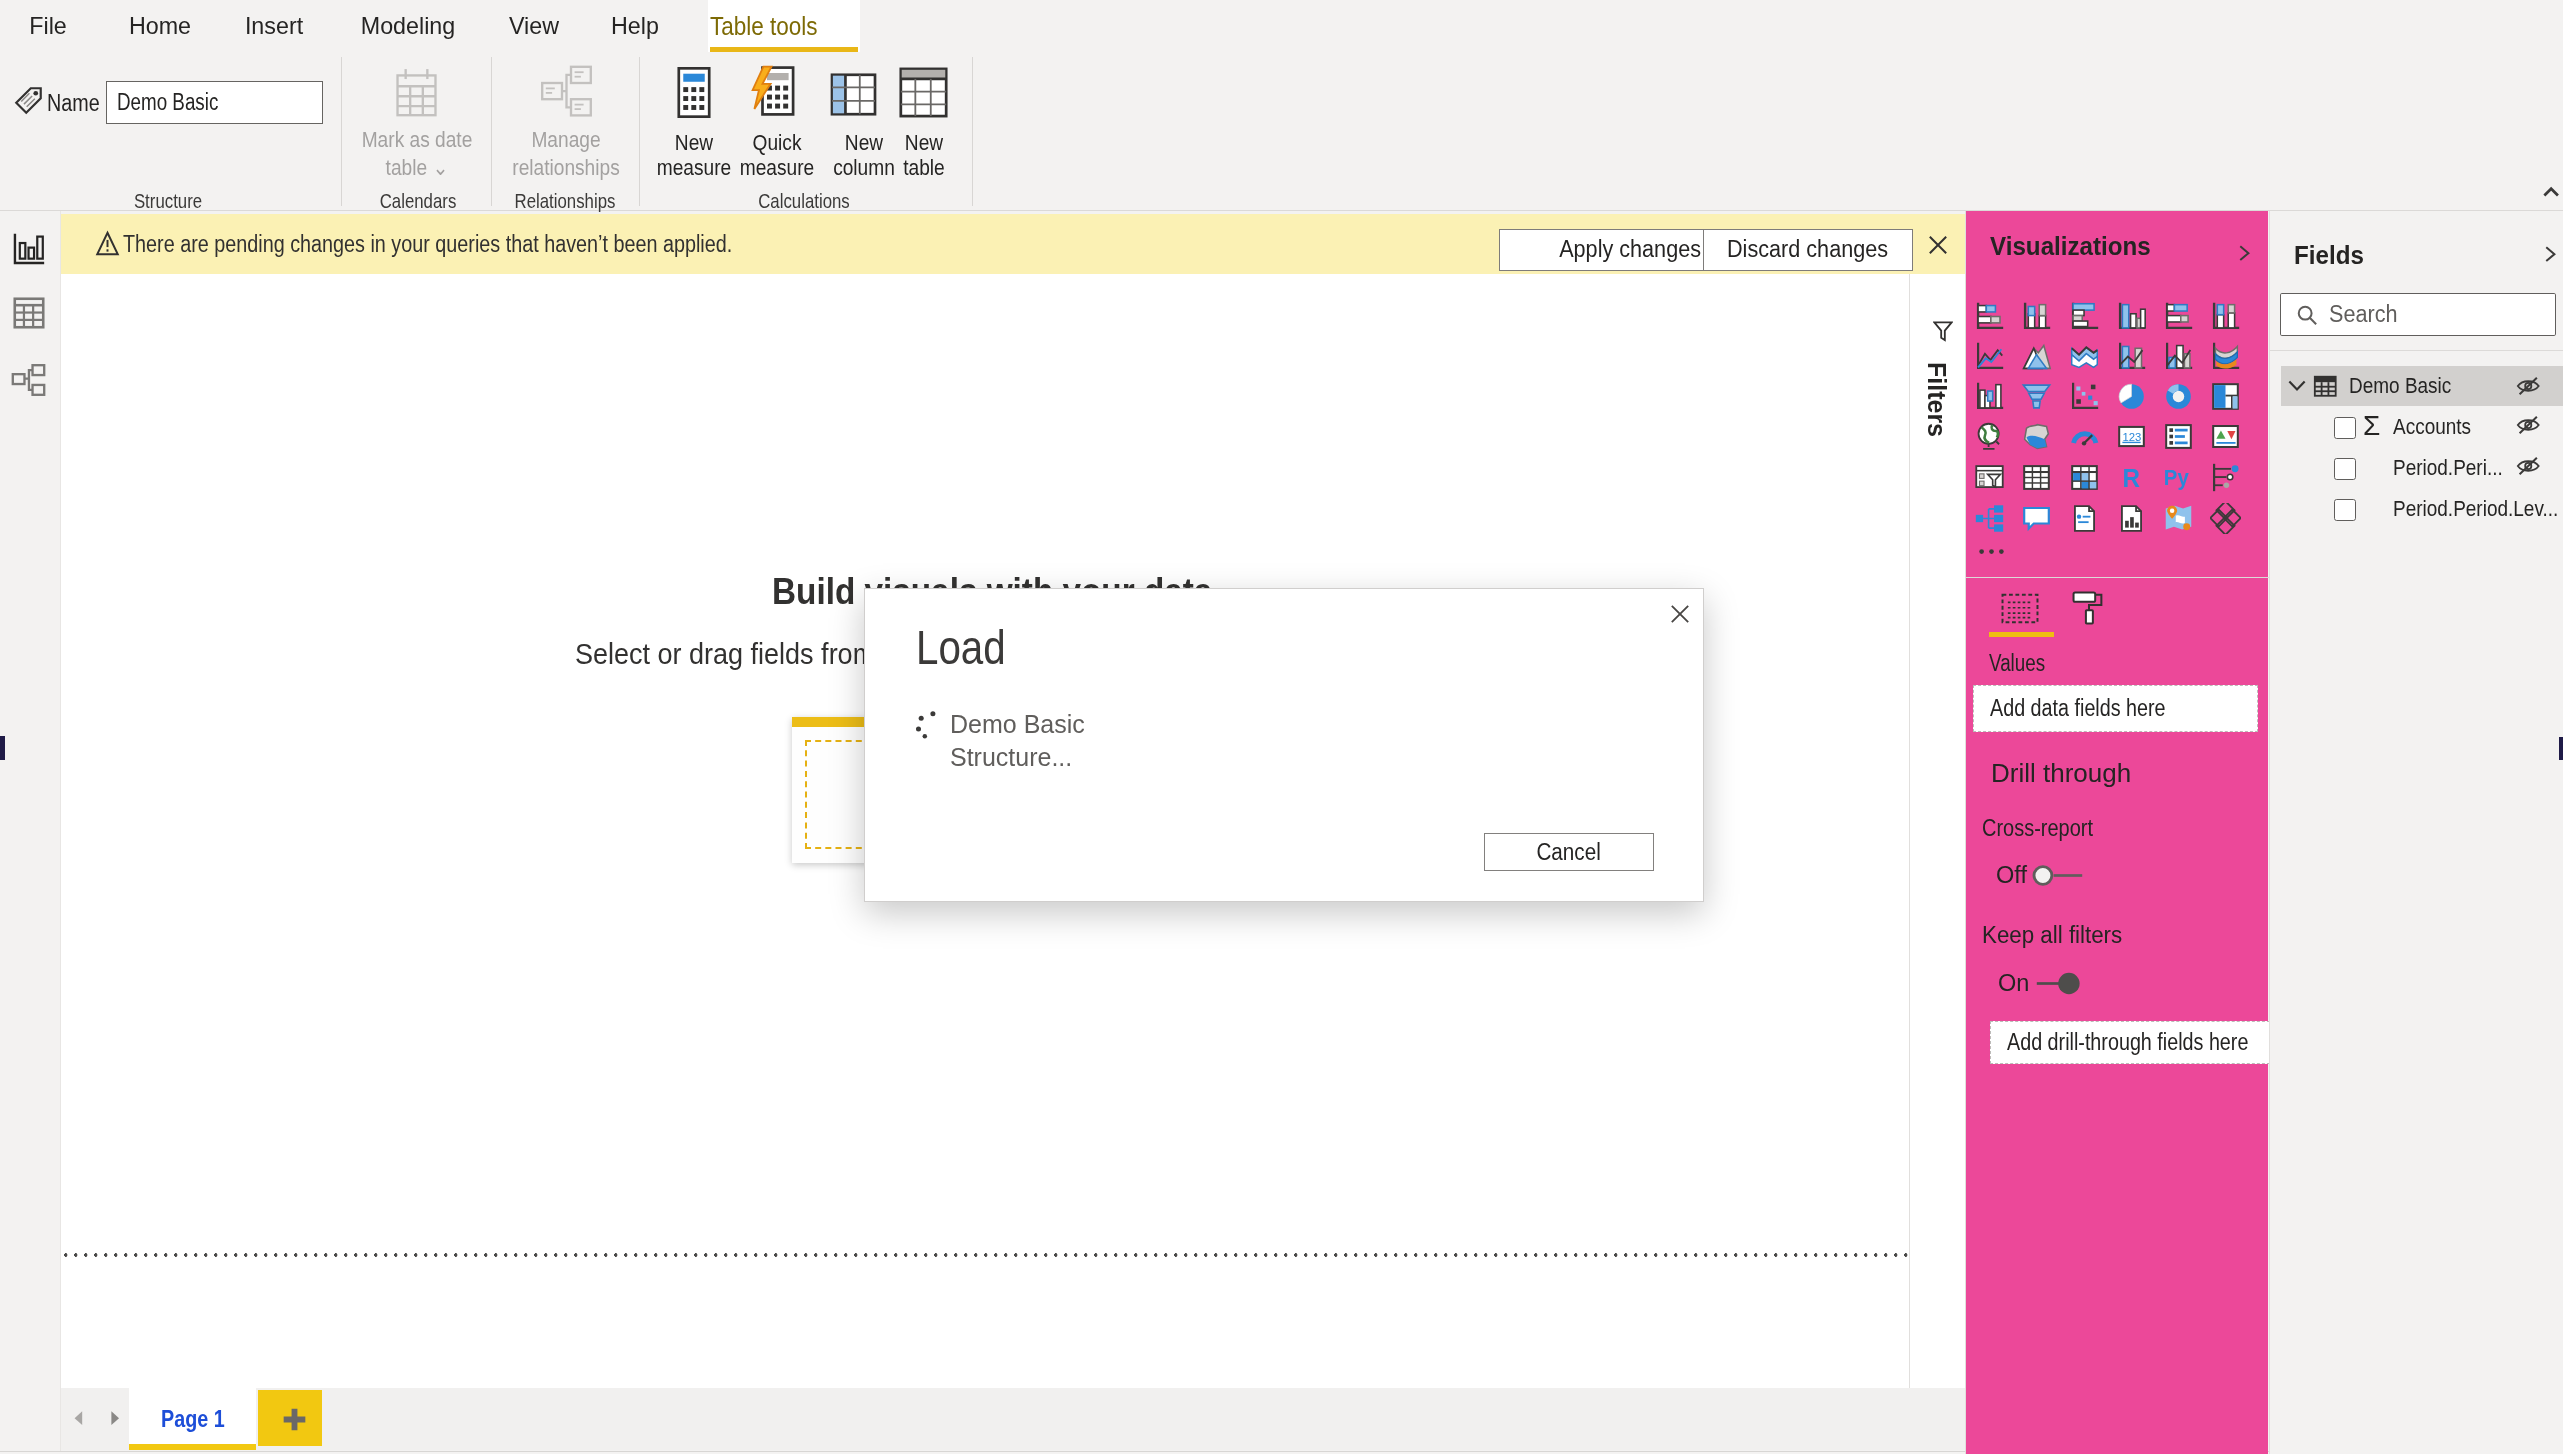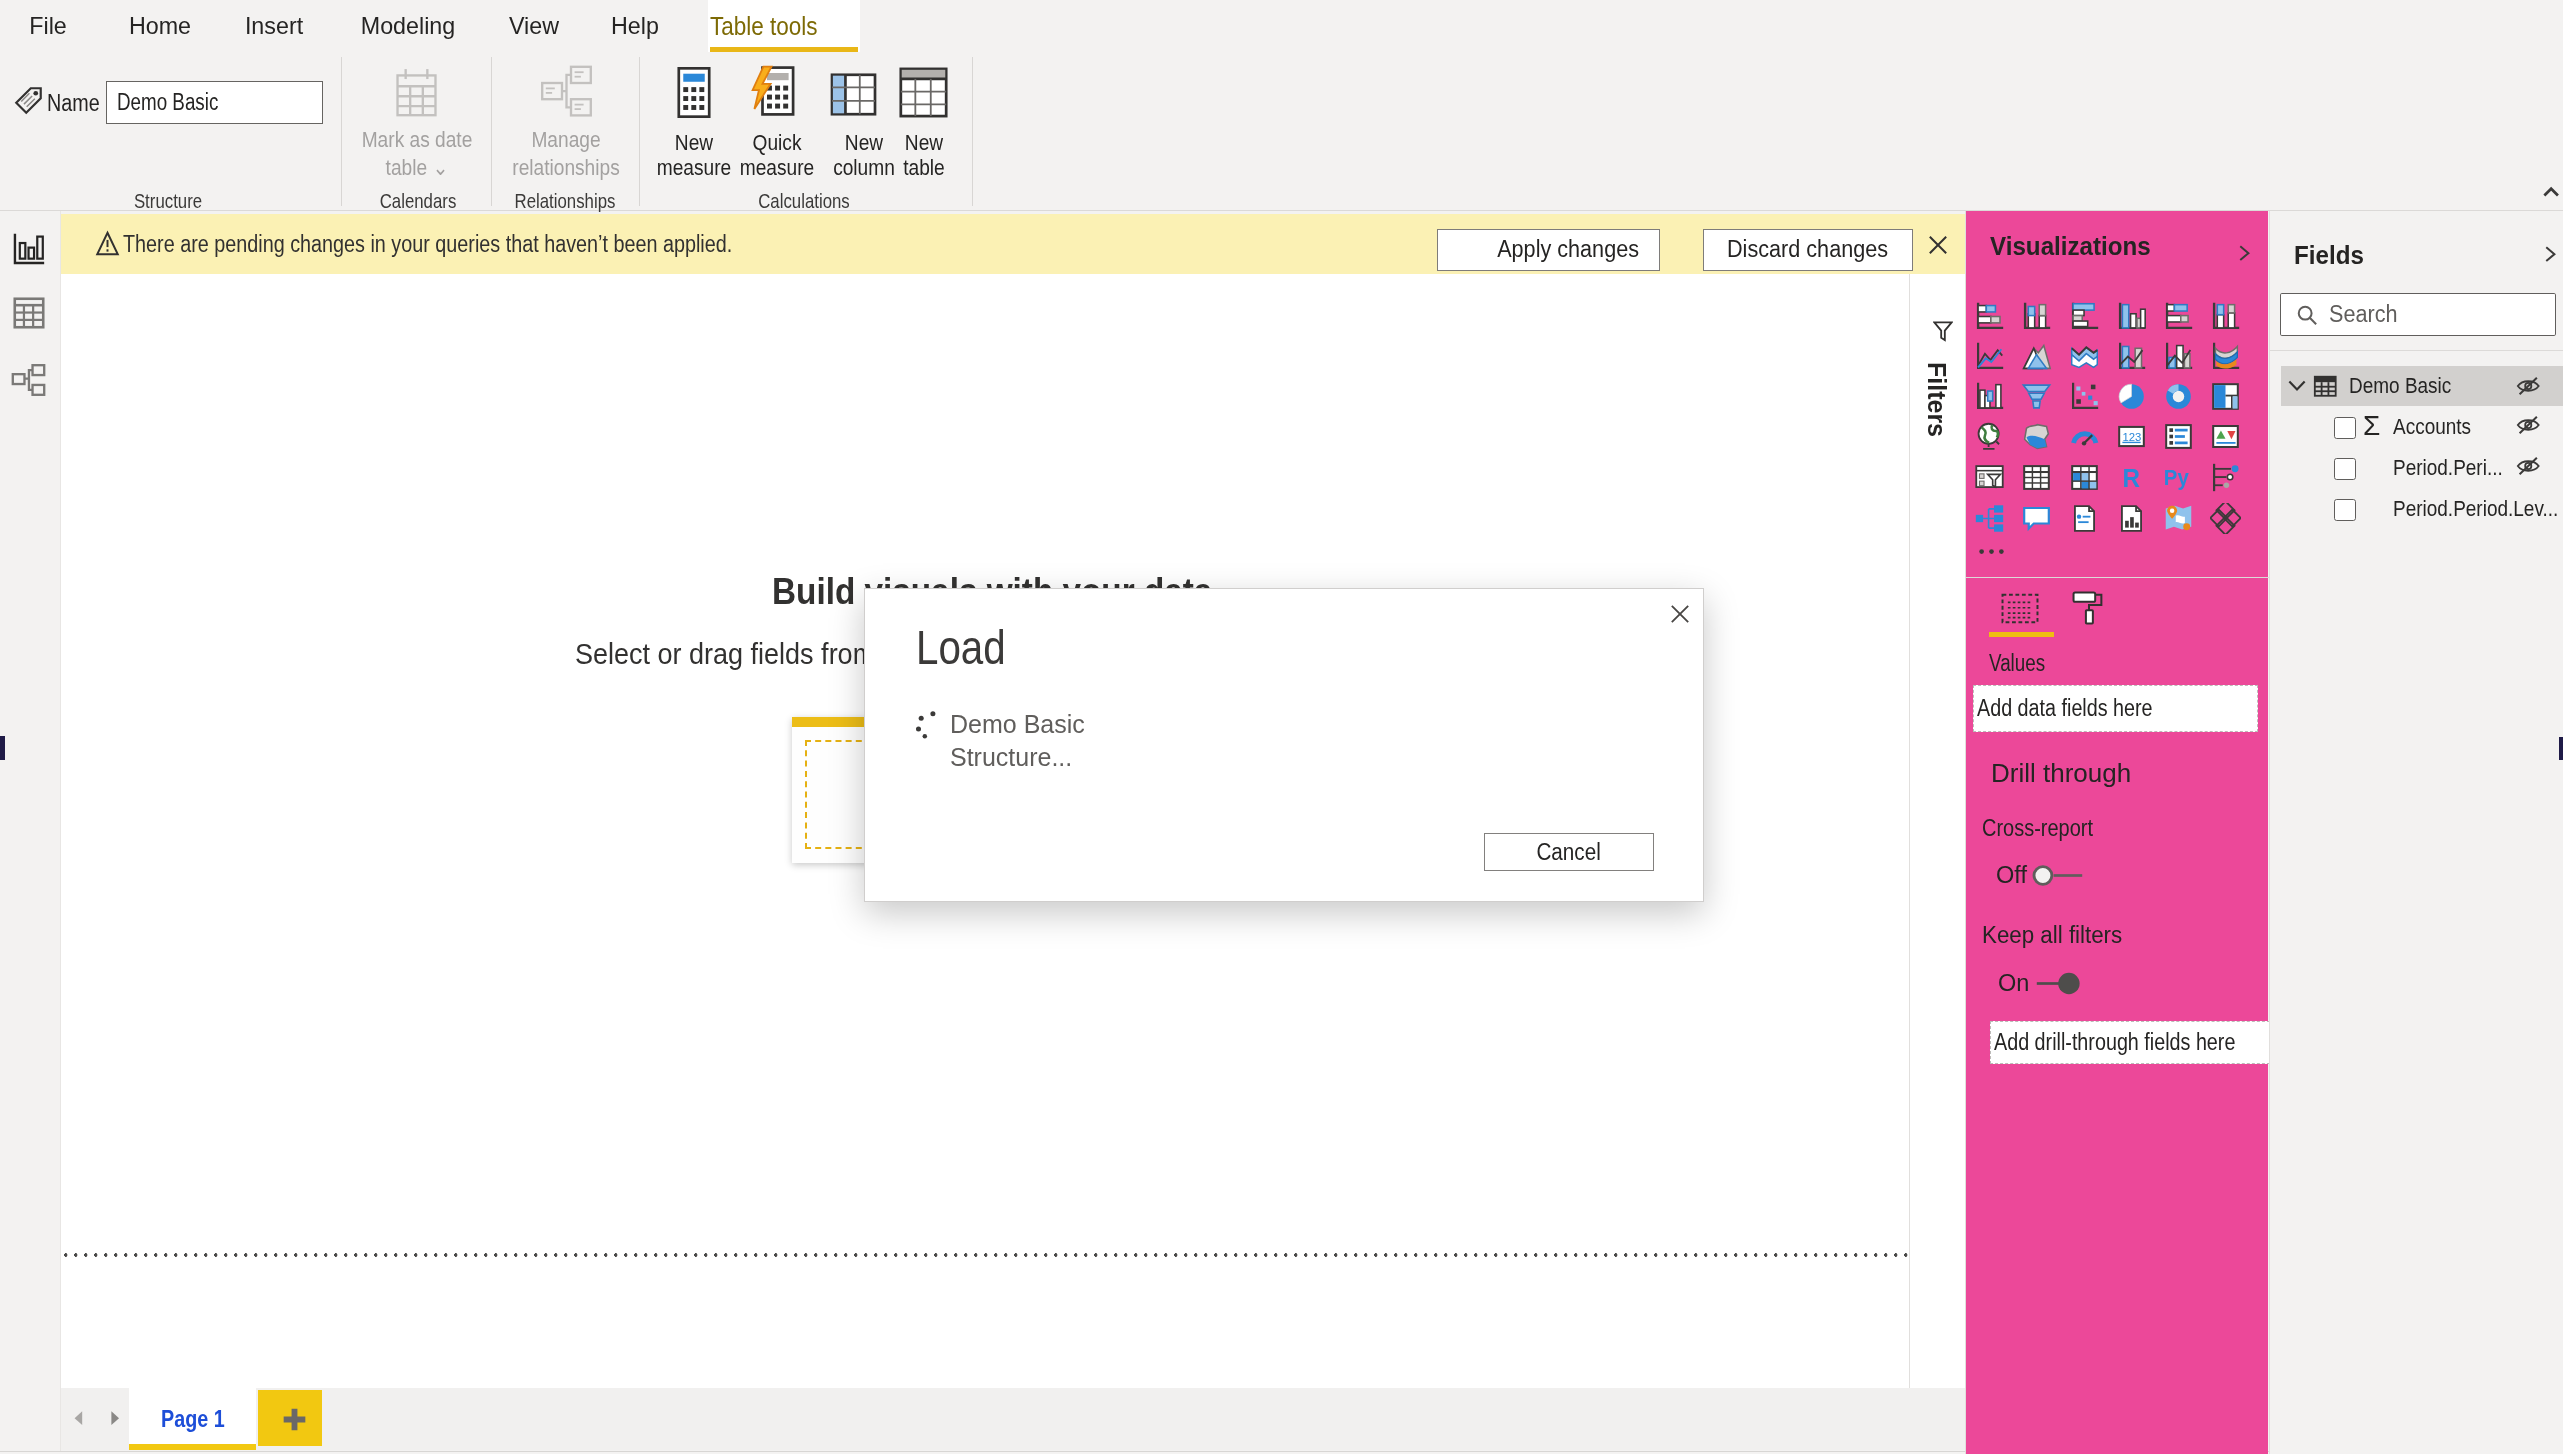--- a/index.html
+++ b/index.html
@@ -41,21 +41,21 @@
 #pagetab .ul { position:absolute; left:0; bottom:0; width:100%; height:6.3px; background:#f2c811; }
 #plustab { position:absolute; left:197px; top:1.8px; width:64px; height:56px; background:#f2c811; }
 #bottomstrip { left:0; top:1451px; width:2563px; height:3.6px; background:#f4f3f2; border-top:0.9px solid #d8d6d4; }
 
 #filterspane { left:1909px; top:274px; width:56px; height:1114px; background:#fff; border-left:0.9px solid #e1dfdd; }
 #filterstext { position:absolute; left:11.8px; top:88px; writing-mode:vertical-rl; font-size:25px; font-weight:bold; color:#252423; }
 
 #vizpanel { left:1965px; top:211px; width:303px; height:1244px; background:#ec4899; border-left:0.9px solid #e1dfdd; }
 .ptitle { font-size:26px; font-weight:bold; color:#252423; }
 .vicon { position:absolute; width:31px; height:31px; }
-.addbox { position:absolute; left:7.2px; width:285px; height:47px; background:#fff; border:1.8px dashed #bdbbb9; display:flex; align-items:center; padding-left:3px; font-size:23.5px; color:#252423; white-space:nowrap; }
+.addbox { position:absolute; left:7.2px; width:285px; height:47px; background:#fff; border:1.8px dashed #bdbbb9; display:flex; align-items:center; padding-left:16px; font-size:23.5px; color:#252423; white-space:nowrap; }
 .addbox span { display:inline-block; transform:scaleX(0.84); transform-origin:0 50%; }
 
 #fieldspanel { left:2269px; top:211px; width:294px; height:1244px; background:#f3f2f1; border-left:0.9px solid #e1dfdd; }
 #searchbox { position:absolute; left:10px; top:82px; width:276px; height:43px; background:#fff; border:1.8px solid #605e5c; border-radius:1.8px; display:flex; align-items:center; }
 .frow { position:absolute; left:0; width:294px; height:40px; display:flex; align-items:center; font-size:22.6px; color:#252423; }
 .frow span.t { display:inline-block; transform:scaleX(0.84); transform-origin:0 50%; white-space:nowrap; }
 .cb { position:absolute; width:22px; height:22px; border:1.8px solid #605e5c; border-radius:2.7px; background:#fff; }
 
 #modal { left:864px; top:588px; width:840px; height:314px; background:#fff; border:0.9px solid #d0cecd; box-shadow:0 11px 33px rgba(0,0,0,0.22); }
 #modal h1 { position:absolute; left:51px; top:31px; font-size:48px; font-weight:normal; color:#3b3a39; transform:scaleX(0.84); transform-origin:0 0; }
@@ -194,21 +194,21 @@
     </svg>
 </div>
 
 <div id="warnbar" class="abs">
   <svg class="abs" style="left:34px; top:16.3px;" width="25" height="27" viewBox="0 0 28 30">
     <path d="M14 3 L25.5 27 L2.5 27 Z" fill="none" stroke="#323130" stroke-width="2.2"></path>
     <rect x="12.9" y="11" width="2.2" height="8" fill="#323130"></rect>
     <rect x="12.9" y="21.5" width="2.2" height="2.6" fill="#323130"></rect>
   </svg>
   <div class="abs" style="left:62px; top:17px; font-size:23px; color:#323130; transform:scaleX(0.86); transform-origin:0 0; white-space:nowrap;">There are pending changes in your queries that haven’t been applied.</div>
-  <div class="wbtn" style="left:1376px; width:223px;padding-left:40px;">
+  <div class="wbtn" style="left:1438px; width:223px;padding-left:40px;">
       <span>Apply changes</span>
     </div>
   <div class="wbtn" style="left:1642px; width:210px;">
       <span>Discard changes</span>
     </div>
   <svg class="abs" style="left:1867px; top:21px;" width="20" height="20" viewBox="0 0 22 22">
       <path d="M2 2 L20 20 M20 2 L2 20" stroke="#323130" stroke-width="2.2" fill="none"></path>
     </svg>
 </div>
 

